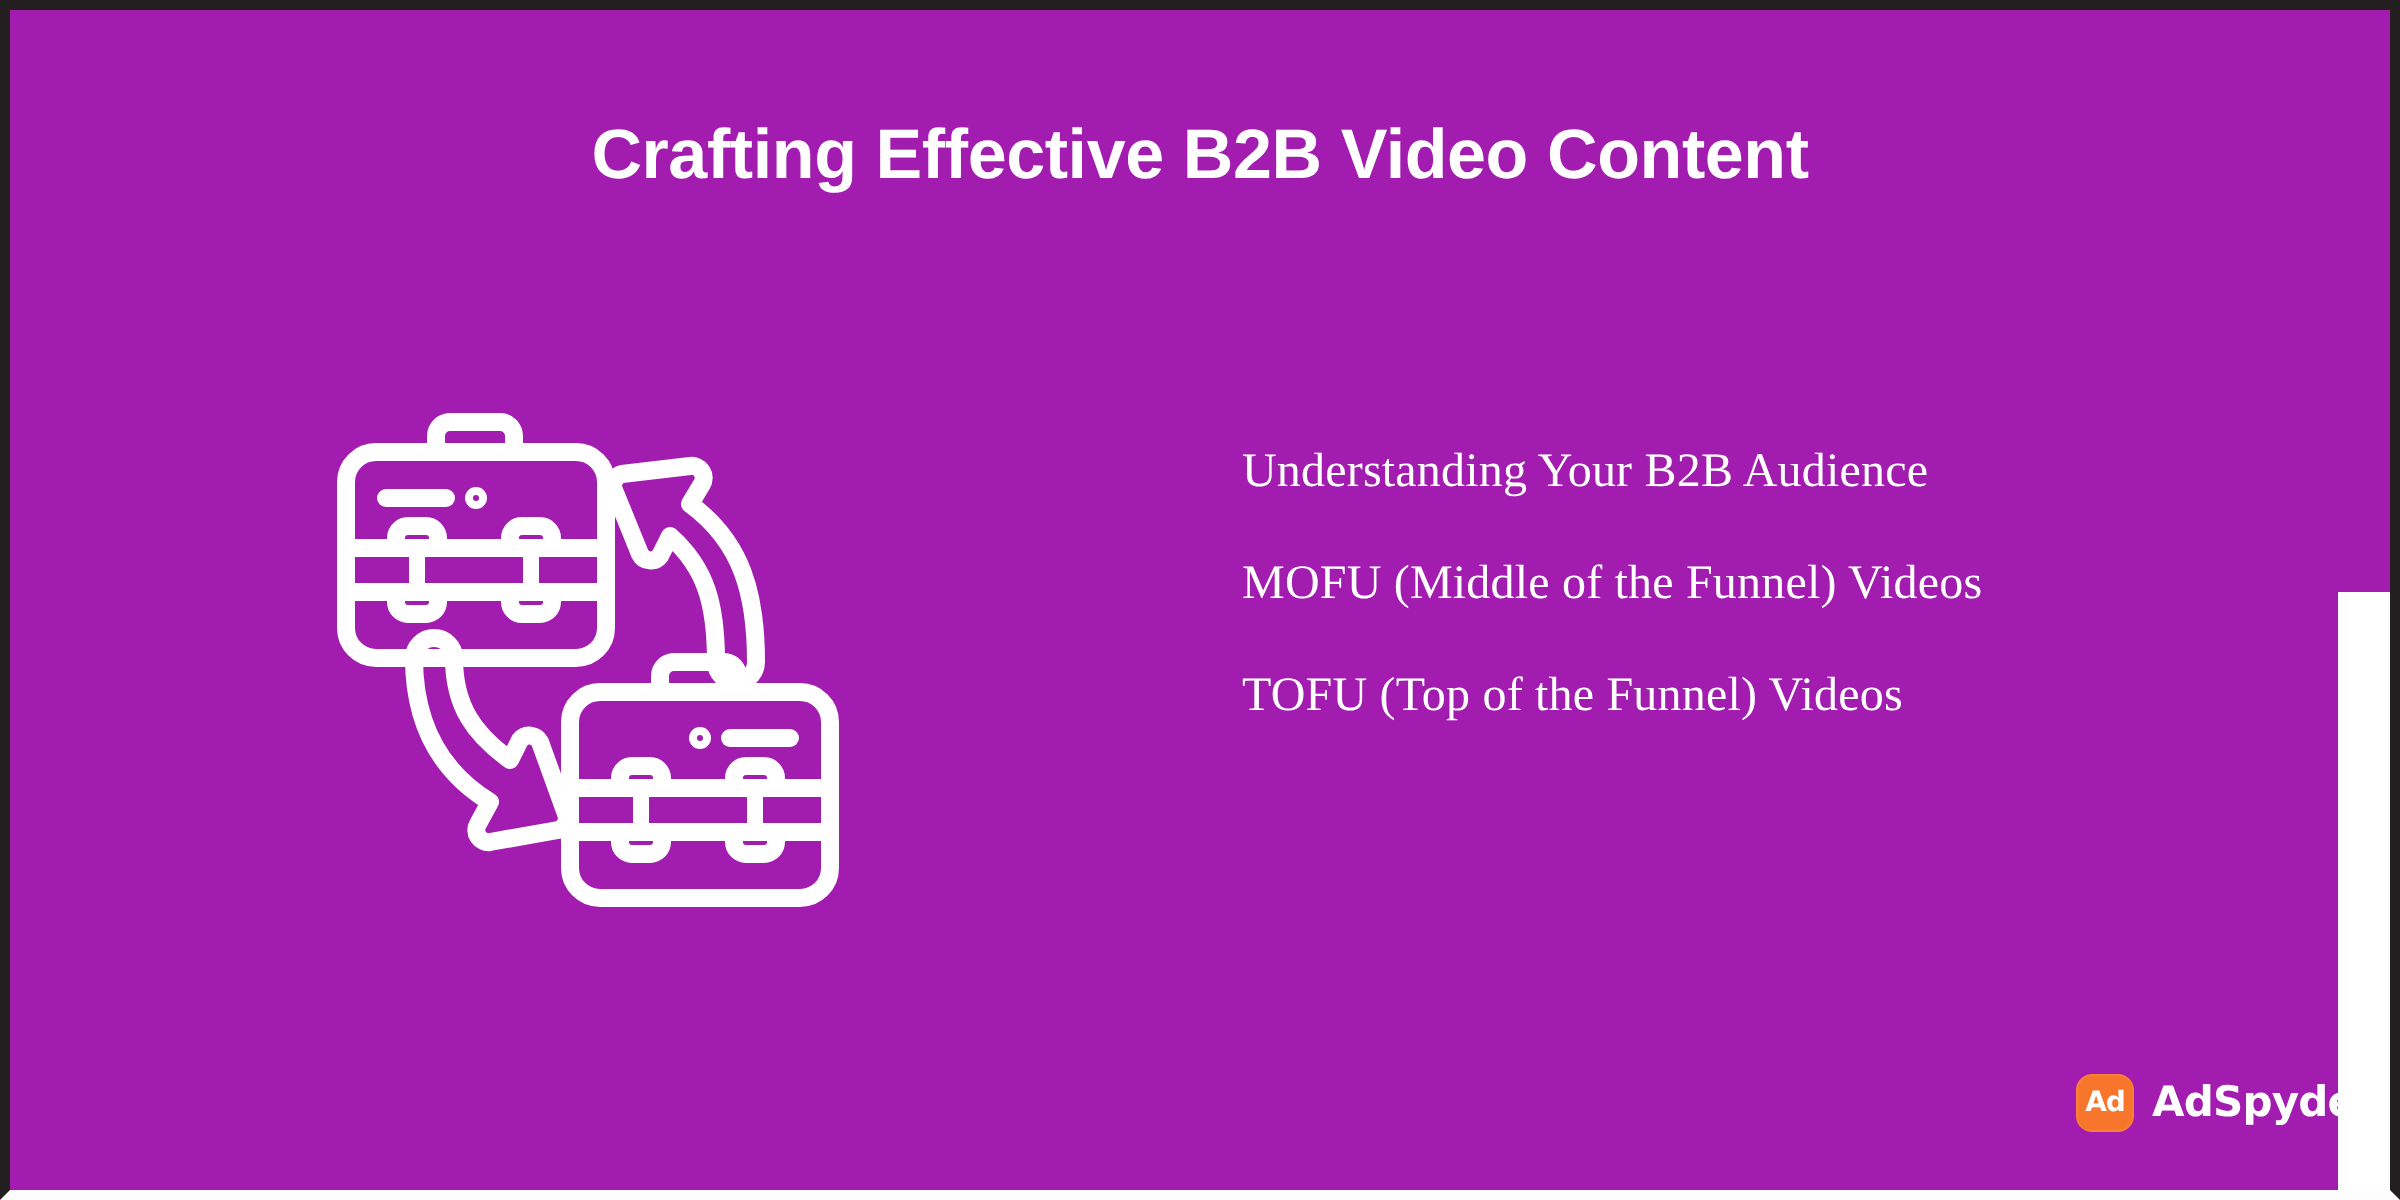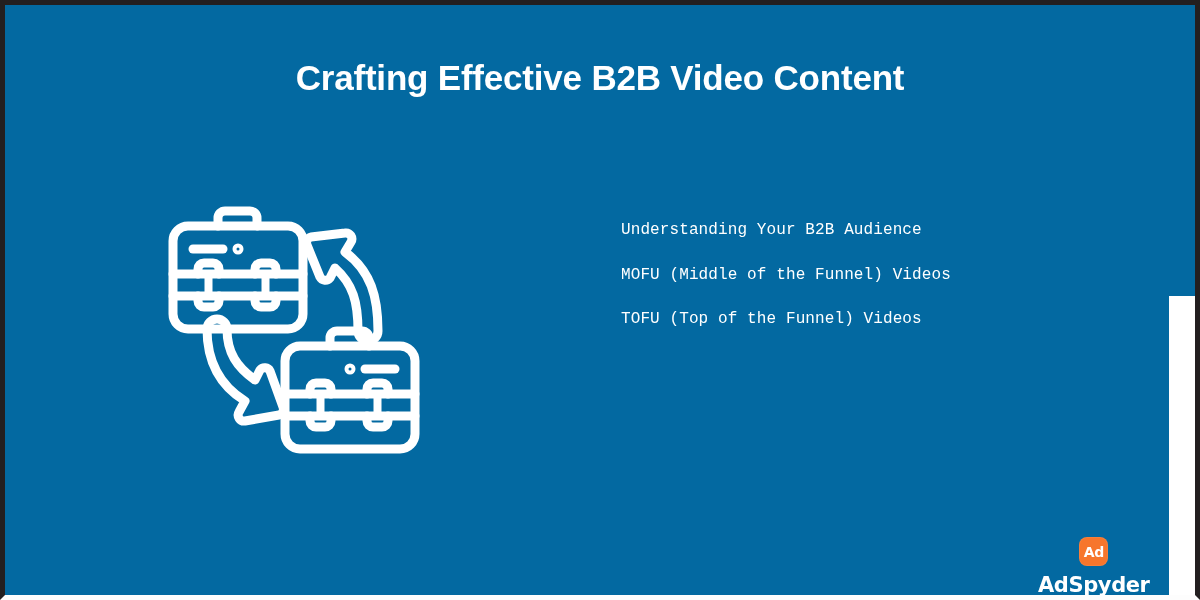--- a/index.html
+++ b/index.html
@@ -10,21 +10,21 @@
     height: 600px;
     overflow: hidden;
     background: #ffffff;
     font-family: "Liberation Sans", "DejaVu Sans", sans-serif;
   }
 
   .slide-frame {
     position: relative;
     width: 1200px;
     height: 600px;
-    background: #0369a1;
+    background: #a21caf;
     border-top: 5px solid #231f20;
     border-left: 5px solid #231f20;
     border-right: 5px solid #231f20;
     border-bottom: 5px solid #fdfdfd;
     overflow: hidden;
   }
 
   
   .slide-title {
     position: absolute;
@@ -54,22 +54,22 @@
   
   .topic-list {
     position: absolute;
     left: 616px;
     top: 214px;
     width: 470px;
     list-style: none;
   }
   .topic-item {
     color: #ffffff;
-    font-family: Liberation Mono, monospace;
-    font-size: 16px;
+    font-family: Liberation Serif, serif;
+    font-size: 24px;
     font-weight: 400;
     line-height: 1.42;
     letter-spacing: 0.1px;
     margin-bottom: 22px;
   }
   .topic-item:last-child { margin-bottom: 0; }
 
   
   .scroll-track {
     position: absolute;
@@ -89,21 +89,20 @@
   }
 
   
   .logo {
     position: absolute;
     left: 1033px;
     top: 532px;
     display: flex;
     align-items: center;
     gap: 9px;
-    flex-direction: column;
   }
   .logo-badge {
     width: 29px;
     height: 29px;
     border-radius: 8px;
     background: #f7762c;
     box-shadow: inset 0 0 0 1px rgba(255,255,255,0.07);
     display: flex;
     align-items: center;
     justify-content: center;

